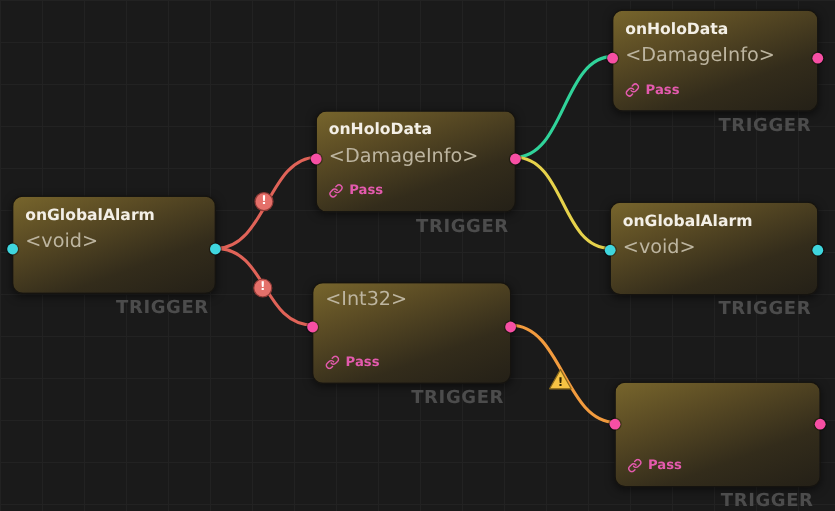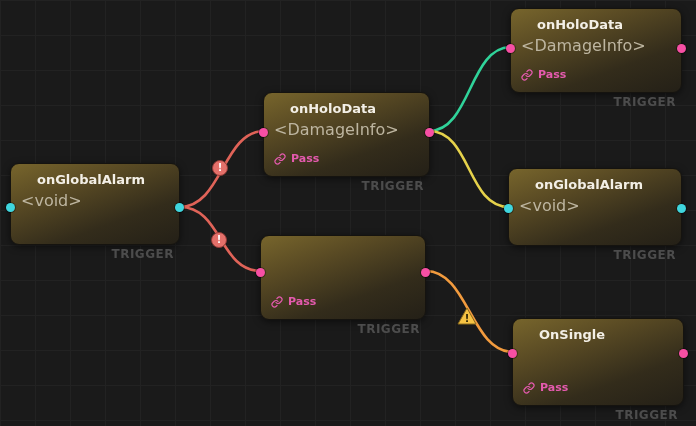--- a/index.html
+++ b/index.html
@@ -14,34 +14,34 @@
   #edge-layer{position:absolute;left:0;top:0;width:696px;height:426px;z-index:1;}
   #edge-layer path{fill:none;stroke-width:2.6px;stroke-linecap:round;}
   .node{
     position:absolute;z-index:2;border-radius:9px;
     background:linear-gradient(160deg,#77652c 0%,#5a4b24 30%,#332c1b 68%,#242017 100%);
     border:1px solid #15130f;
     box-shadow:0 2px 7px rgba(0,0,0,0.5);
     box-sizing:border-box;
   }
   .node-title{
-    padding:8px 10px 0 26px;color:#f3efe6;font-size:13px;font-weight:bold;line-height:1.25;
+    padding:8px 10px 0 10px;color:#f3efe6;font-size:13px;font-weight:bold;line-height:1.25;
     white-space:nowrap;overflow:hidden;
   }
   .node-subtitle{
     padding:3px 10px 0 10px;color:#bdb5a0;font-size:16px;line-height:1.2;white-space:nowrap;
   }
   .pass-row{
     position:absolute;left:10px;bottom:11px;display:flex;align-items:center;gap:5px;
     color:#e45aae;font-size:11px;font-weight:bold;cursor:pointer;
   }
   .pass-row svg{display:block;}
   .node-footer{
     position:absolute;right:5px;top:100%;margin-top:3px;
-    color:#4c4c4c;font-size:12px;font-weight:bold;letter-spacing:0.5px;
+    color:#4c4c4c;font-size:15px;font-weight:bold;letter-spacing:0.5px;
   }
   .port{
     position:absolute;width:9px;height:9px;border-radius:50%;z-index:3;cursor:crosshair;
     box-shadow:0 0 0 1px rgba(0,0,0,0.35);
   }
   .port.pink{background:#f74fa4;}
   .port.cyan{background:#3fd6de;}
   .port.left{left:-5px;}
   .port.right{right:-5px;}
   .badge{position:absolute;z-index:4;display:flex;align-items:center;justify-content:center;}
@@ -82,20 +82,21 @@
         <path d="M14 11a5 5 0 0 0-7.54-.54l-3 3a5 5 0 0 0 7.07 7.07l1.71-1.71"></path>
       </svg>
       <span>Pass</span>
     </div>
     <div class="port left pink" style="top:34.5px"></div>
     <div class="port right pink" style="top:34.5px"></div>
     <div class="node-footer">TRIGGER</div>
   </div>
 
   <div class="node" style="left:260px;top:235px;width:166px;height:85px">
+    <div class="node-subtitle">&lt;Int32&gt;</div>
     <div class="pass-row">
       <svg width="12" height="12" viewBox="0 0 24 24" stroke="currentColor" stroke-width="2.4" fill="none" stroke-linecap="round" stroke-linejoin="round">
         <path d="M10 13a5 5 0 0 0 7.54.54l3-3a5 5 0 0 0-7.07-7.07l-1.72 1.71"></path>
         <path d="M14 11a5 5 0 0 0-7.54-.54l-3 3a5 5 0 0 0 7.07 7.07l1.71-1.71"></path>
       </svg>
       <span>Pass</span>
     </div>
     <div class="port left pink" style="top:31.5px"></div>
     <div class="port right pink" style="top:31.5px"></div>
     <div class="node-footer">TRIGGER</div>
@@ -118,21 +119,20 @@
 
   <div class="node" style="left:508px;top:168px;width:174px;height:78px">
     <div class="node-title">onGlobalAlarm</div>
     <div class="node-subtitle">&lt;void&gt;</div>
     <div class="port left cyan" style="top:34.5px"></div>
     <div class="port right cyan" style="top:34.5px"></div>
     <div class="node-footer">TRIGGER</div>
   </div>
 
   <div class="node" style="left:512px;top:318px;width:172px;height:88px">
-    <div class="node-title">OnSingle</div>
     <div class="pass-row">
       <svg width="12" height="12" viewBox="0 0 24 24" stroke="currentColor" stroke-width="2.4" fill="none" stroke-linecap="round" stroke-linejoin="round">
         <path d="M10 13a5 5 0 0 0 7.54.54l3-3a5 5 0 0 0-7.07-7.07l-1.72 1.71"></path>
         <path d="M14 11a5 5 0 0 0-7.54-.54l-3 3a5 5 0 0 0 7.07 7.07l1.71-1.71"></path>
       </svg>
       <span>Pass</span>
     </div>
     <div class="port left pink" style="top:29.5px"></div>
     <div class="port right pink" style="top:29.5px"></div>
     <div class="node-footer">TRIGGER</div>

